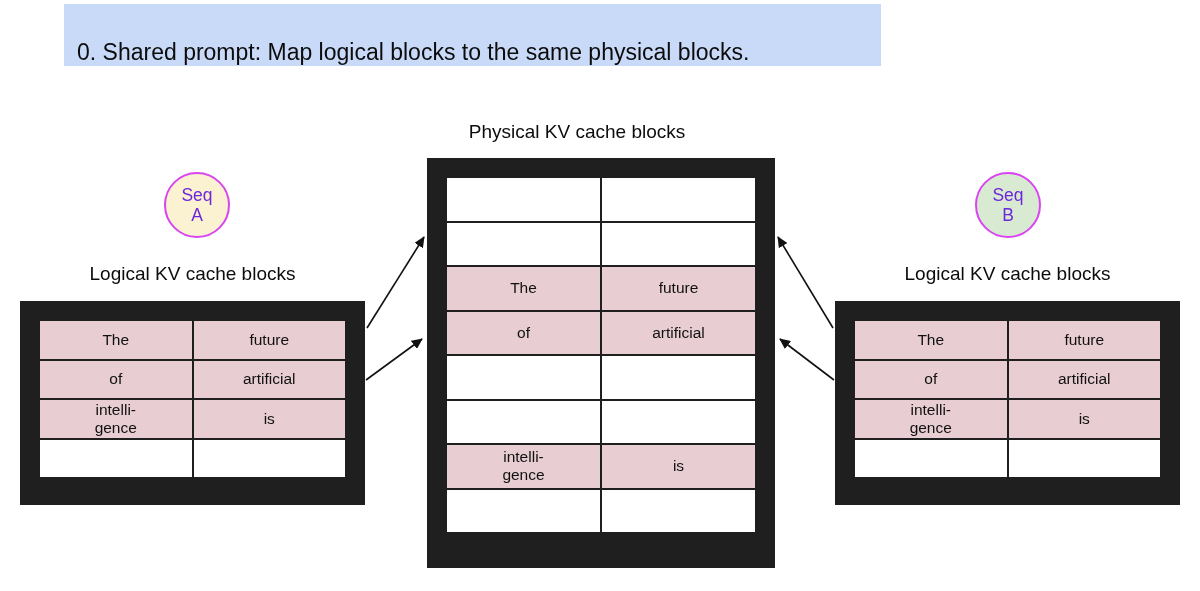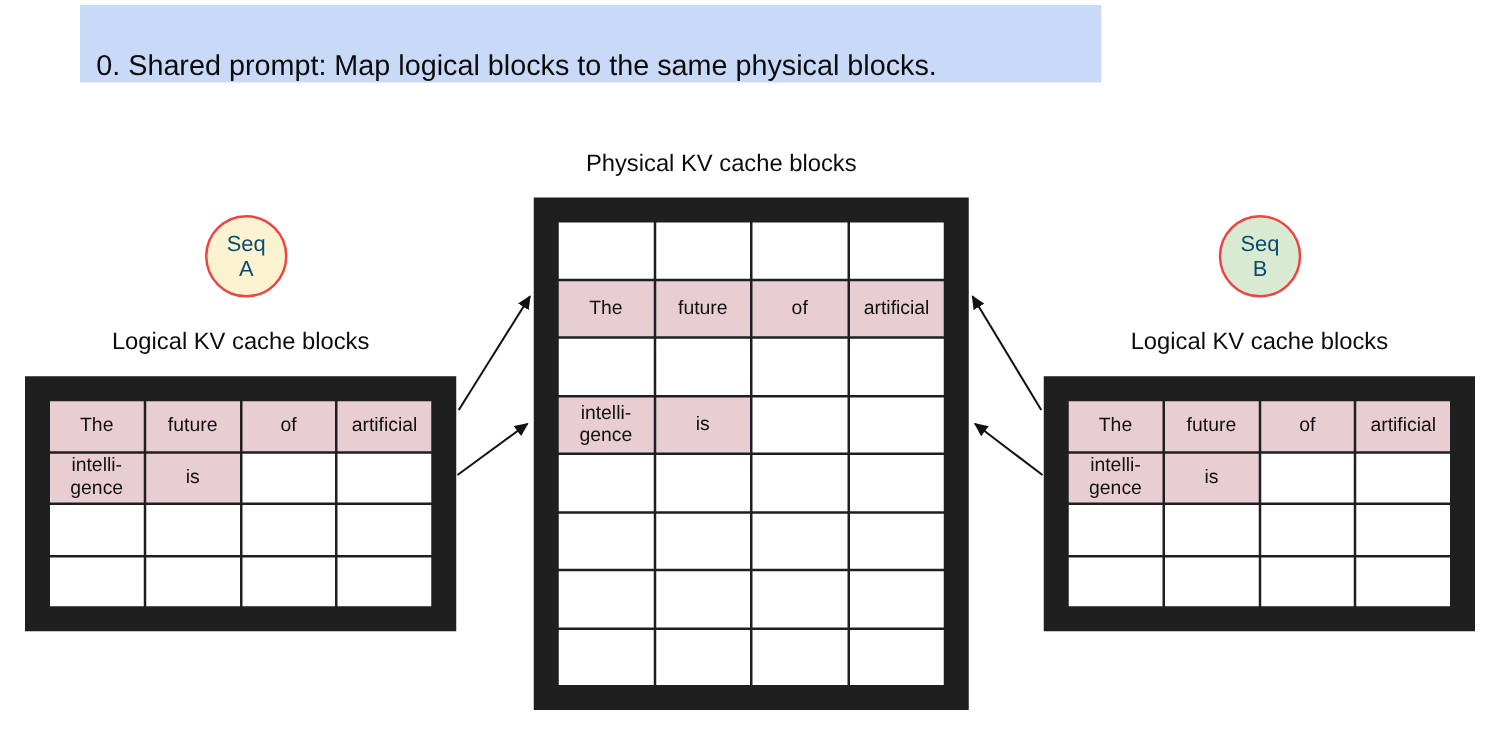--- a/index.html
+++ b/index.html
@@ -33,21 +33,21 @@
     font-size: 19px;
     color: #0c0c0c;
   }
   #physical-label { left: 403px; top: 121px; width: 348px; }
   #logical-a-label { left: 20px;  top: 263px; width: 345px; }
   #logical-b-label { left: 835px; top: 263px; width: 345px; }
 
   .kv-table {
     position: absolute;
     display: grid;
-    grid-template-columns: repeat(4, 1fr);
+    grid-template-columns: repeat(2, 1fr);
     background: var(--table_line, #1f1f1f);
     gap: 2px;
     padding: 20px;
   }
   #physical-table { left: 427px; top: 158px; width: 348px; height: 410px; grid-template-rows: repeat(8, 1fr); }
   #logical-a-table { left: 20px;  top: 301px; width: 345px; height: 204px; grid-template-rows: repeat(4, 1fr); }
   #logical-b-table { left: 835px; top: 301px; width: 345px; height: 204px; grid-template-rows: repeat(4, 1fr); }
 
   .cell {
     background: #ffffff;
@@ -59,28 +59,28 @@
     text-align: center;
     white-space: pre-line;
     color: #111;
   }
   .cell.filled { background: var(--cell_filled, #e8cdd2); }
 
   .seq-circle {
     position: absolute;
     width: 66px; height: 66px;
     border-radius: 50%;
-    border: 2px solid #ef4444;
+    border: 2px solid #d946ef;
     display: flex;
     flex-direction: column;
     align-items: center;
     justify-content: center;
     font-size: 17.5px;
     line-height: 1.15;
-    color: #0c4a6e;
+    color: #6d28d9;
     text-align: right;
   }
   #seq-a-circle { left: 164px; top: 172px; background: var(--seq_a_bg, #faf2d0); }
   #seq-b-circle { left: 975px; top: 172px; background: var(--seq_b_bg, #d9ead3); }
 
   .arrows {
     position: absolute;
     left: 0; top: 0;
     pointer-events: none;
   }

